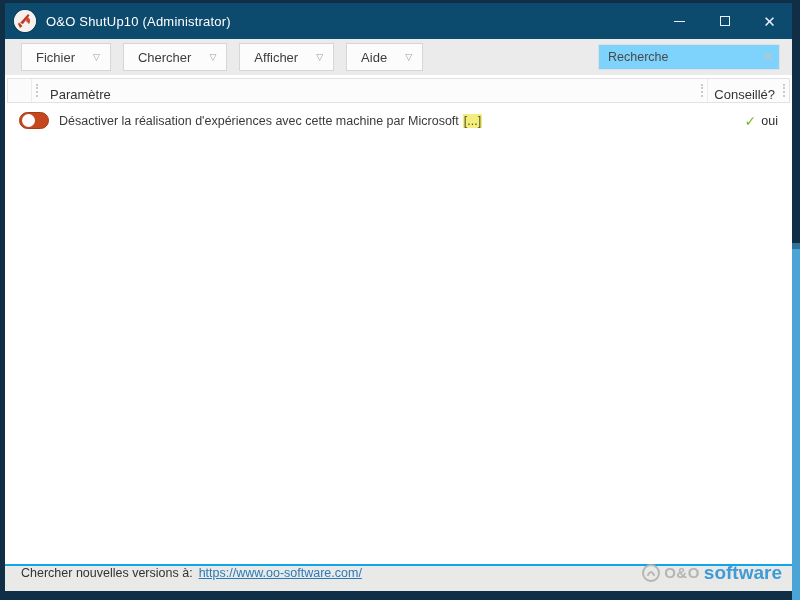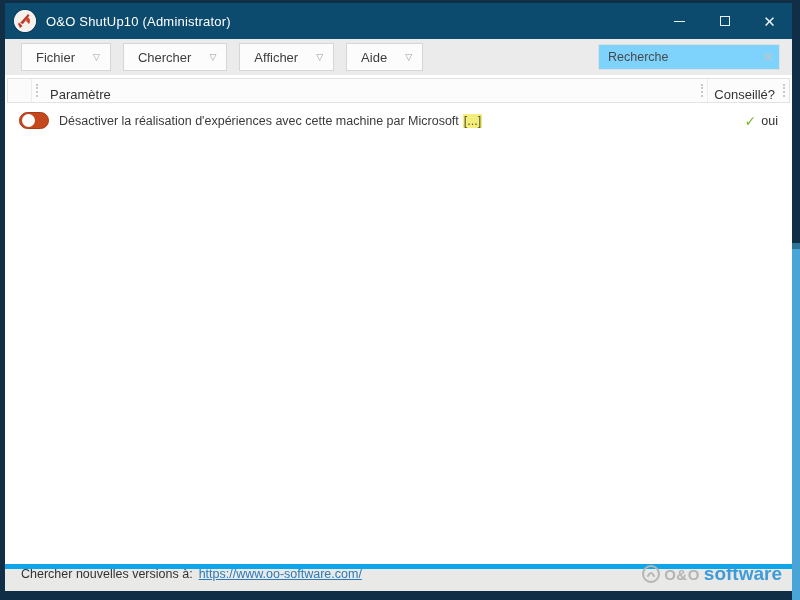--- a/index.html
+++ b/index.html
@@ -101,21 +101,21 @@
   .setting-label { font-size: 12.5px; color: #3a3a3a; margin-left: 10px; }
   .hl {
     background: #f3ee7c; color: #55502a; padding: 0 1px; margin-left: 4px;
   }
   .row-right { margin-left: auto; display: flex; align-items: center; }
   .check { color: #76b82a; font-size: 14px; font-weight: bold; margin-right: 5px; }
   .rec-text { font-size: 12.5px; color: #2e2e2e; }
   
   .footer {
     flex: 0 0 auto; height: 27px; background: #e9e9e7;
-    border-top: 5px solid #0ea5e9; display: flex; align-items: center;
+    border-top: 2px solid #0ea5e9; display: flex; align-items: center;
     padding: 0 10px 12px 16px; font-size: 12.5px; color: #333;
   }
   .footer-link { color: #2b7bba; text-decoration: underline; margin-left: 6px; cursor: pointer; }
   .brand { margin-left: auto; display: flex; align-items: center; }
   .brand svg { display: block; margin-right: 3px; }
   .brand-oo { color: #b5b5b5; font-size: 15px; font-weight: bold; letter-spacing: .5px; }
   .brand-sw { color: #3f9bd8; font-size: 19px; font-weight: bold; margin-left: 4px; }
 </style>
 </head>
 <body>

